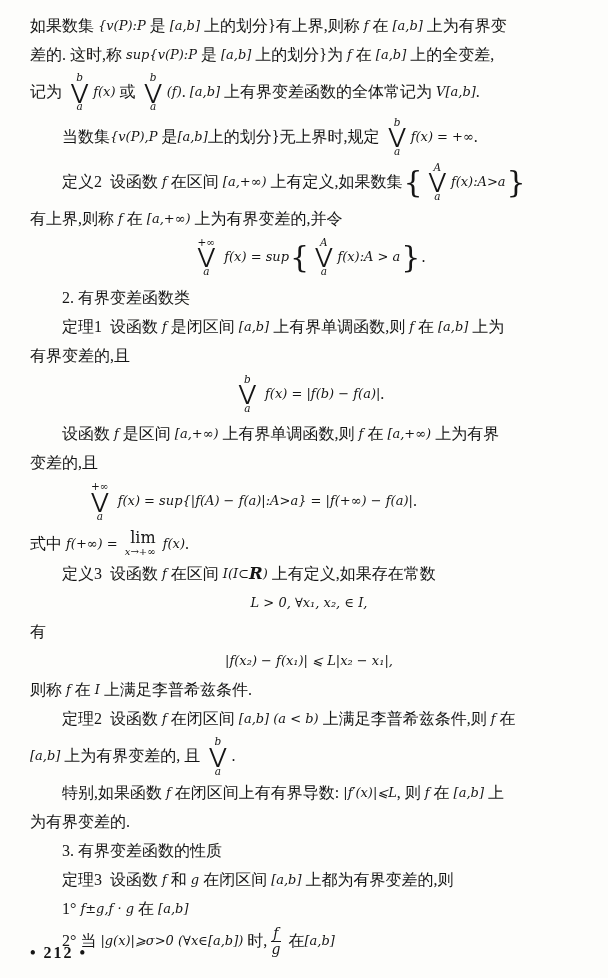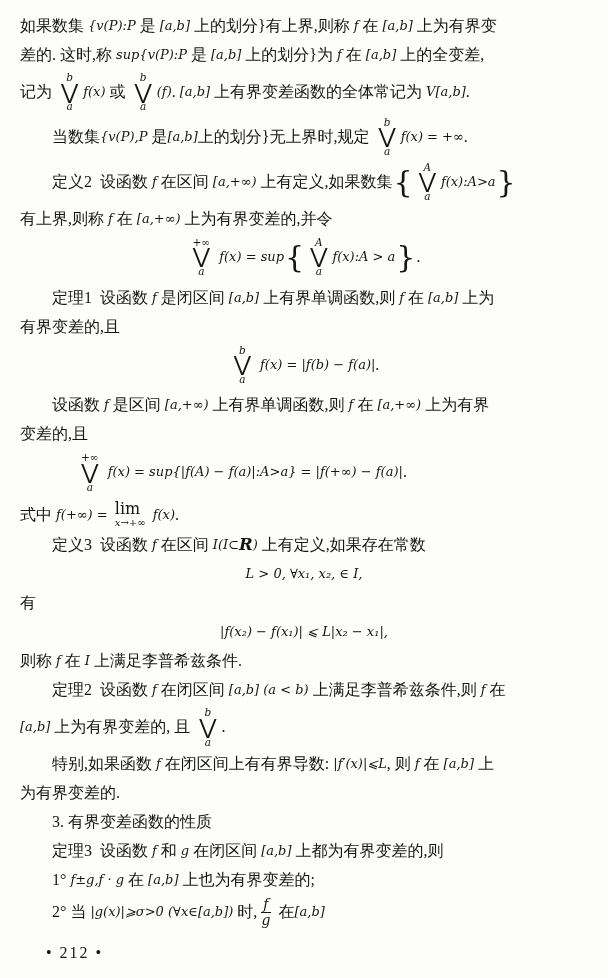--- a/index.html
+++ b/index.html
@@ -1,74 +1,75 @@
 <!DOCTYPE html>
 <html><head>
 <meta charset="utf-8">
 <style>
   html,body{margin:0;padding:0;}
   body{
     width:608px;height:978px;overflow:hidden;position:relative;
     background:#fdfdfb;color:#151515;
     font-family:"Liberation Serif","DejaVu Serif",serif;
   }
-  .content{padding:14px 20px 0 20px;}
+  .content{padding:14px 20px 0 30px;}
   .line{
     font-size:16px;line-height:24px;margin-bottom:5px;
     display:flex;align-items:center;white-space:pre;
   }
   .indent{padding-left:32px;}
   .center{justify-content:center;}
   .eqdisp{margin-top:6px;margin-bottom:9px;}
   .eqleft{padding-left:56px;}
   .m{font-family:"DejaVu Serif",serif;font-style:italic;font-size:13px;}
   .b{font-weight:normal;}
   .mb{font-family:"DejaVu Serif",serif;font-style:italic;font-weight:bold;font-size:16.5px;}
   .vee{display:inline-flex;flex-direction:column;align-items:center;line-height:1;margin:0 5px;}
   .vee .vtop,.vee .vbot{font-size:10.5px;font-style:italic;font-family:"DejaVu Serif",serif;}
   .vee .vmid{font-size:21px;line-height:.9;font-family:"DejaVu Sans",sans-serif;font-style:normal;}
   .bigbrace{font-size:30px;line-height:1;margin:0 1px;font-family:"DejaVu Serif",serif;}
   .frac{display:inline-flex;flex-direction:column;align-items:center;line-height:1.05;margin:0 4px;
         font-family:"DejaVu Serif",serif;font-style:italic;font-size:14px;}
   .frac .num{border-bottom:1px solid #151515;padding:0 2px;}
-  .lim{display:inline-flex;flex-direction:column;align-items:flex-start;line-height:1;margin:0 3px;}
+  .lim{display:inline-flex;flex-direction:column;align-items:flex-end;line-height:1;margin:0 3px;}
   .lim .ltop{font-size:16px;font-family:"DejaVu Serif",serif;}
   .lim .lbot{font-size:10px;font-style:italic;font-family:"DejaVu Serif",serif;margin-top:1px;}
   footer{position:absolute;left:30px;bottom:16px;}
-  .page-number{font-weight:normal;font-size:16px;letter-spacing:2px;margin-left:16px;}
+  .page-number{font-weight:bold;font-size:16px;letter-spacing:2px;}
 </style>
 </head>
 <body>
 
 <div class="page">
   <main class="content">
       <div class="line"><span>如果数集 </span><span class="m">{v(P):P</span><span> 是 </span><span class="m">[a,b]</span><span> 上的划分}有上界,则称 </span><span class="m">f</span><span> 在 </span><span class="m">[a,b]</span><span> 上为</span><span class="b">有界变</span></div>
       <div class="line"><span class="b">差的</span><span>. 这时,称 </span><span class="m">sup{v(P):P</span><span> 是 </span><span class="m">[a,b]</span><span> 上的划分}为 </span><span class="m">f</span><span> 在 </span><span class="m">[a,b]</span><span> 上的全变差,</span></div>
       <div class="line"><span>记为 </span><span class="vee"><span class="vtop">b</span><span class="vmid">⋁</span><span class="vbot">a</span></span><span class="m">f(x)</span><span> 或 </span><span class="vee"><span class="vtop">b</span><span class="vmid">⋁</span><span class="vbot">a</span></span><span class="m">(f)</span><span>. </span><span class="m">[a,b]</span><span> 上有界变差函数的全体常记为 </span><span class="m">V[a,b]</span><span>.</span></div>
       <div class="line indent"><span>当数集</span><span class="m">{v(P),P</span><span> 是</span><span class="m">[a,b]</span><span>上的划分}无上界时,规定 </span><span class="vee"><span class="vtop">b</span><span class="vmid">⋁</span><span class="vbot">a</span></span><span class="m">f(x) = +∞</span><span>.</span></div>
       <div class="line indent"><span class="b">定义2</span><span>  设函数 </span><span class="m">f</span><span> 在区间 </span><span class="m">[a,+∞)</span><span> 上有定义,如果数集</span><span class="bigbrace">{</span><span class="vee"><span class="vtop">A</span><span class="vmid">⋁</span><span class="vbot">a</span></span><span class="m">f(x):A&gt;a</span><span class="bigbrace">}</span></div>
       <div class="line"><span>有上界,则称 </span><span class="m">f</span><span> 在 </span><span class="m">[a,+∞)</span><span> 上为有界变差的,并令</span></div>
       <div class="line center eqdisp"><span class="vee"><span class="vtop">+∞</span><span class="vmid">⋁</span><span class="vbot">a</span></span><span class="m"> f(x) = sup</span><span class="bigbrace">{</span><span class="vee"><span class="vtop">A</span><span class="vmid">⋁</span><span class="vbot">a</span></span><span class="m">f(x):A &gt; a</span><span class="bigbrace">}</span><span>.</span></div>
+      <div class="line indent"><span class="b">2. 有界变差函数类</span></div>
       <div class="line indent"><span class="b">定理1</span><span>  设函数 </span><span class="m">f</span><span> 是闭区间 </span><span class="m">[a,b]</span><span> 上有界单调函数,则 </span><span class="m">f</span><span> 在 </span><span class="m">[a,b]</span><span> 上为</span></div>
       <div class="line"><span>有界变差的,且</span></div>
       <div class="line center eqdisp"><span class="vee"><span class="vtop">b</span><span class="vmid">⋁</span><span class="vbot">a</span></span><span class="m"> f(x) = |f(b) − f(a)|</span><span>.</span></div>
       <div class="line indent"><span>设函数 </span><span class="m">f</span><span> 是区间 </span><span class="m">[a,+∞)</span><span> 上有界单调函数,则 </span><span class="m">f</span><span> 在 </span><span class="m">[a,+∞)</span><span> 上为有界</span></div>
       <div class="line"><span>变差的,且</span></div>
       <div class="line eqleft eqdisp"><span class="vee"><span class="vtop">+∞</span><span class="vmid">⋁</span><span class="vbot">a</span></span><span class="m"> f(x) = sup{|f(A) − f(a)|:A&gt;a} = |f(+∞) − f(a)|</span><span>.</span></div>
       <div class="line"><span>式中 </span><span class="m">f(+∞) = </span><span class="lim"><span class="ltop">lim</span><span class="lbot">x→+∞</span></span><span class="m"> f(x)</span><span>.</span></div>
       <div class="line indent"><span class="b">定义3</span><span>  设函数 </span><span class="m">f</span><span> 在区间 </span><span class="m">I(I⊂</span><span class="mb">R</span><span class="m">)</span><span> 上有定义,如果存在常数</span></div>
       <div class="line center"><span class="m">L &gt; 0, ∀x₁, x₂, ∈ I,</span></div>
       <div class="line"><span>有</span></div>
       <div class="line center"><span class="m">|f(x₂) − f(x₁)| ⩽ L|x₂ − x₁|,</span></div>
       <div class="line"><span>则称 </span><span class="m">f</span><span> 在 </span><span class="m">I</span><span> 上满足</span><span class="b">李普希兹条件</span><span>.</span></div>
       <div class="line indent"><span class="b">定理2</span><span>  设函数 </span><span class="m">f</span><span> 在闭区间 </span><span class="m">[a,b] (a &lt; b)</span><span> 上满足李普希兹条件,则 </span><span class="m">f</span><span> 在</span></div>
       <div class="line"><span class="m">[a,b]</span><span> 上为有界变差的, 且 </span><span class="vee"><span class="vtop">b</span><span class="vmid">⋁</span><span class="vbot">a</span></span><span>.</span></div>
       <div class="line indent"><span>特别,如果函数 </span><span class="m">f</span><span> 在闭区间上有有界导数: </span><span class="m">|f′(x)|⩽L</span><span>, 则 </span><span class="m">f</span><span> 在 </span><span class="m">[a,b]</span><span> 上</span></div>
       <div class="line"><span>为有界变差的.</span></div>
       <div class="line indent"><span class="b">3. 有界变差函数的性质</span></div>
       <div class="line indent"><span class="b">定理3</span><span>  设函数 </span><span class="m">f</span><span> 和 </span><span class="m">g</span><span> 在闭区间 </span><span class="m">[a,b]</span><span> 上都为有界变差的,则</span></div>
-      <div class="line indent"><span class="b">1° </span><span class="m">f±g,f · g</span><span> 在 </span><span class="m">[a,b]</span><span> 上也为有界变差的;</span></div>
+      <div class="line indent"><span class="b">1° </span><span class="m">f±g,f · g</span><span> 在 </span><span class="m">[a,b]</span></div>
       <div class="line indent"><span class="b">2° </span><span>当 </span><span class="m">|g(x)|⩾σ&gt;0 (∀x∈[a,b])</span><span> 时,</span><span class="frac"><span class="num">f</span><span class="den">g</span></span><span> 在</span><span class="m">[a,b]</span></div>
     </main>
   <footer>
     <span class="page-number">• 212 •</span>
   </footer>
 </div>
 
 </body></html>

